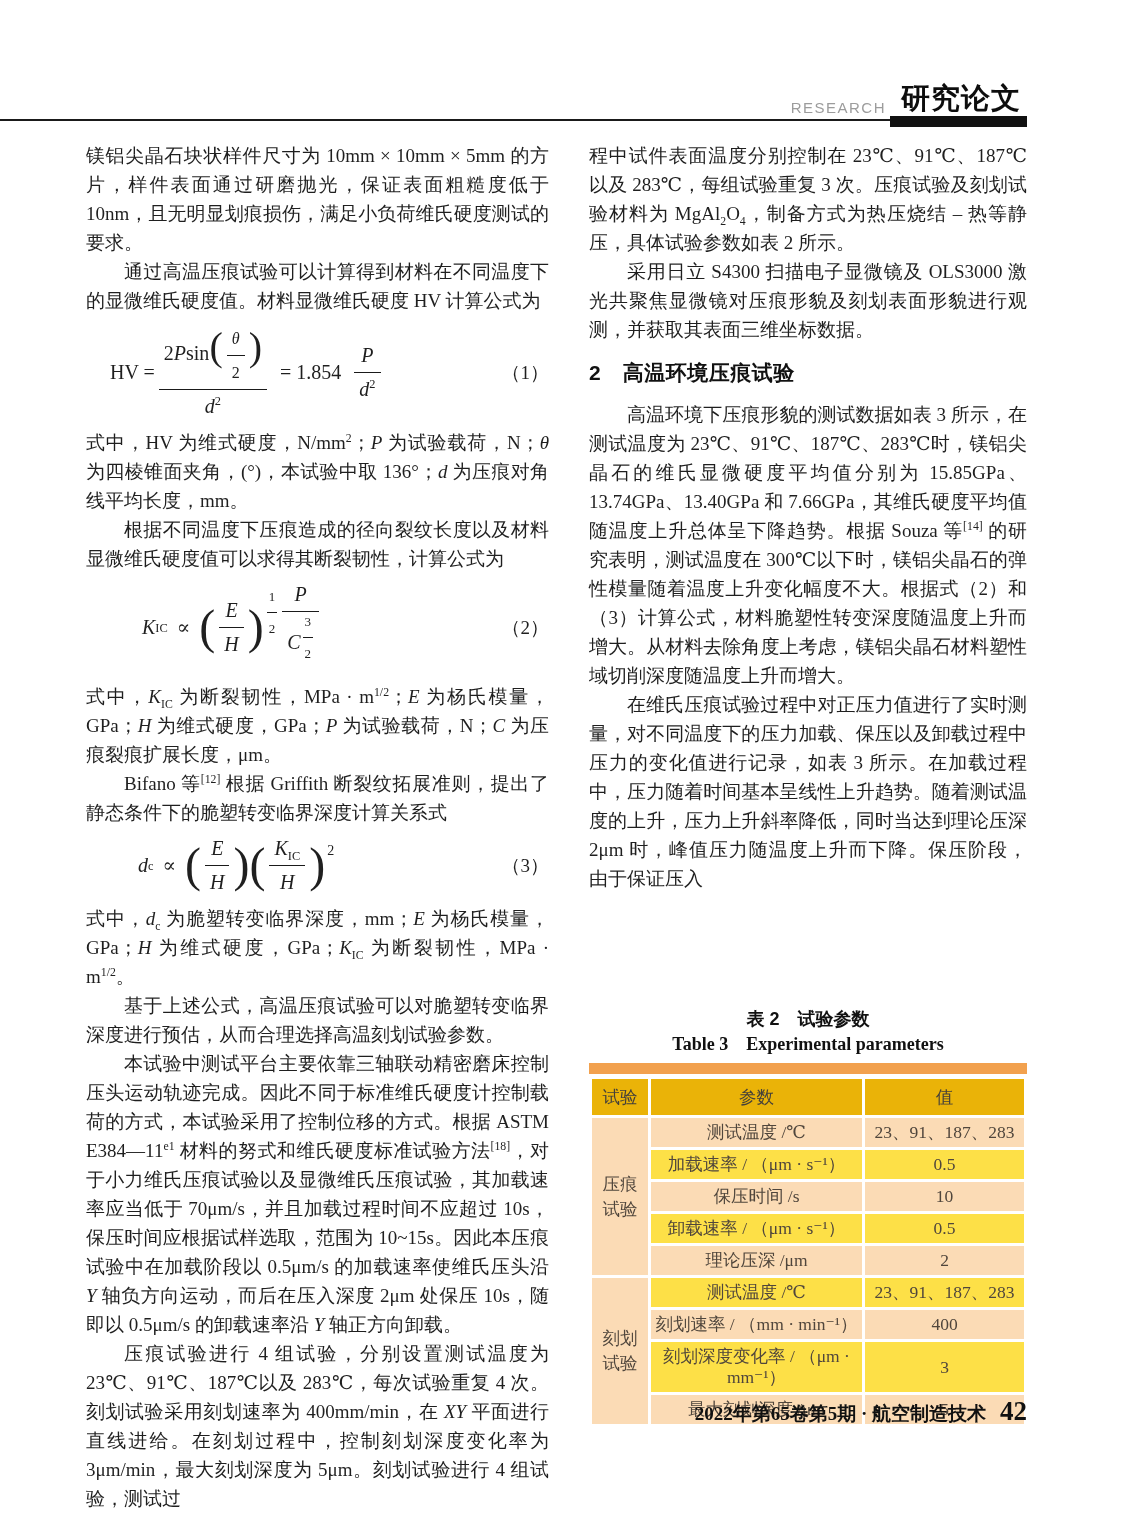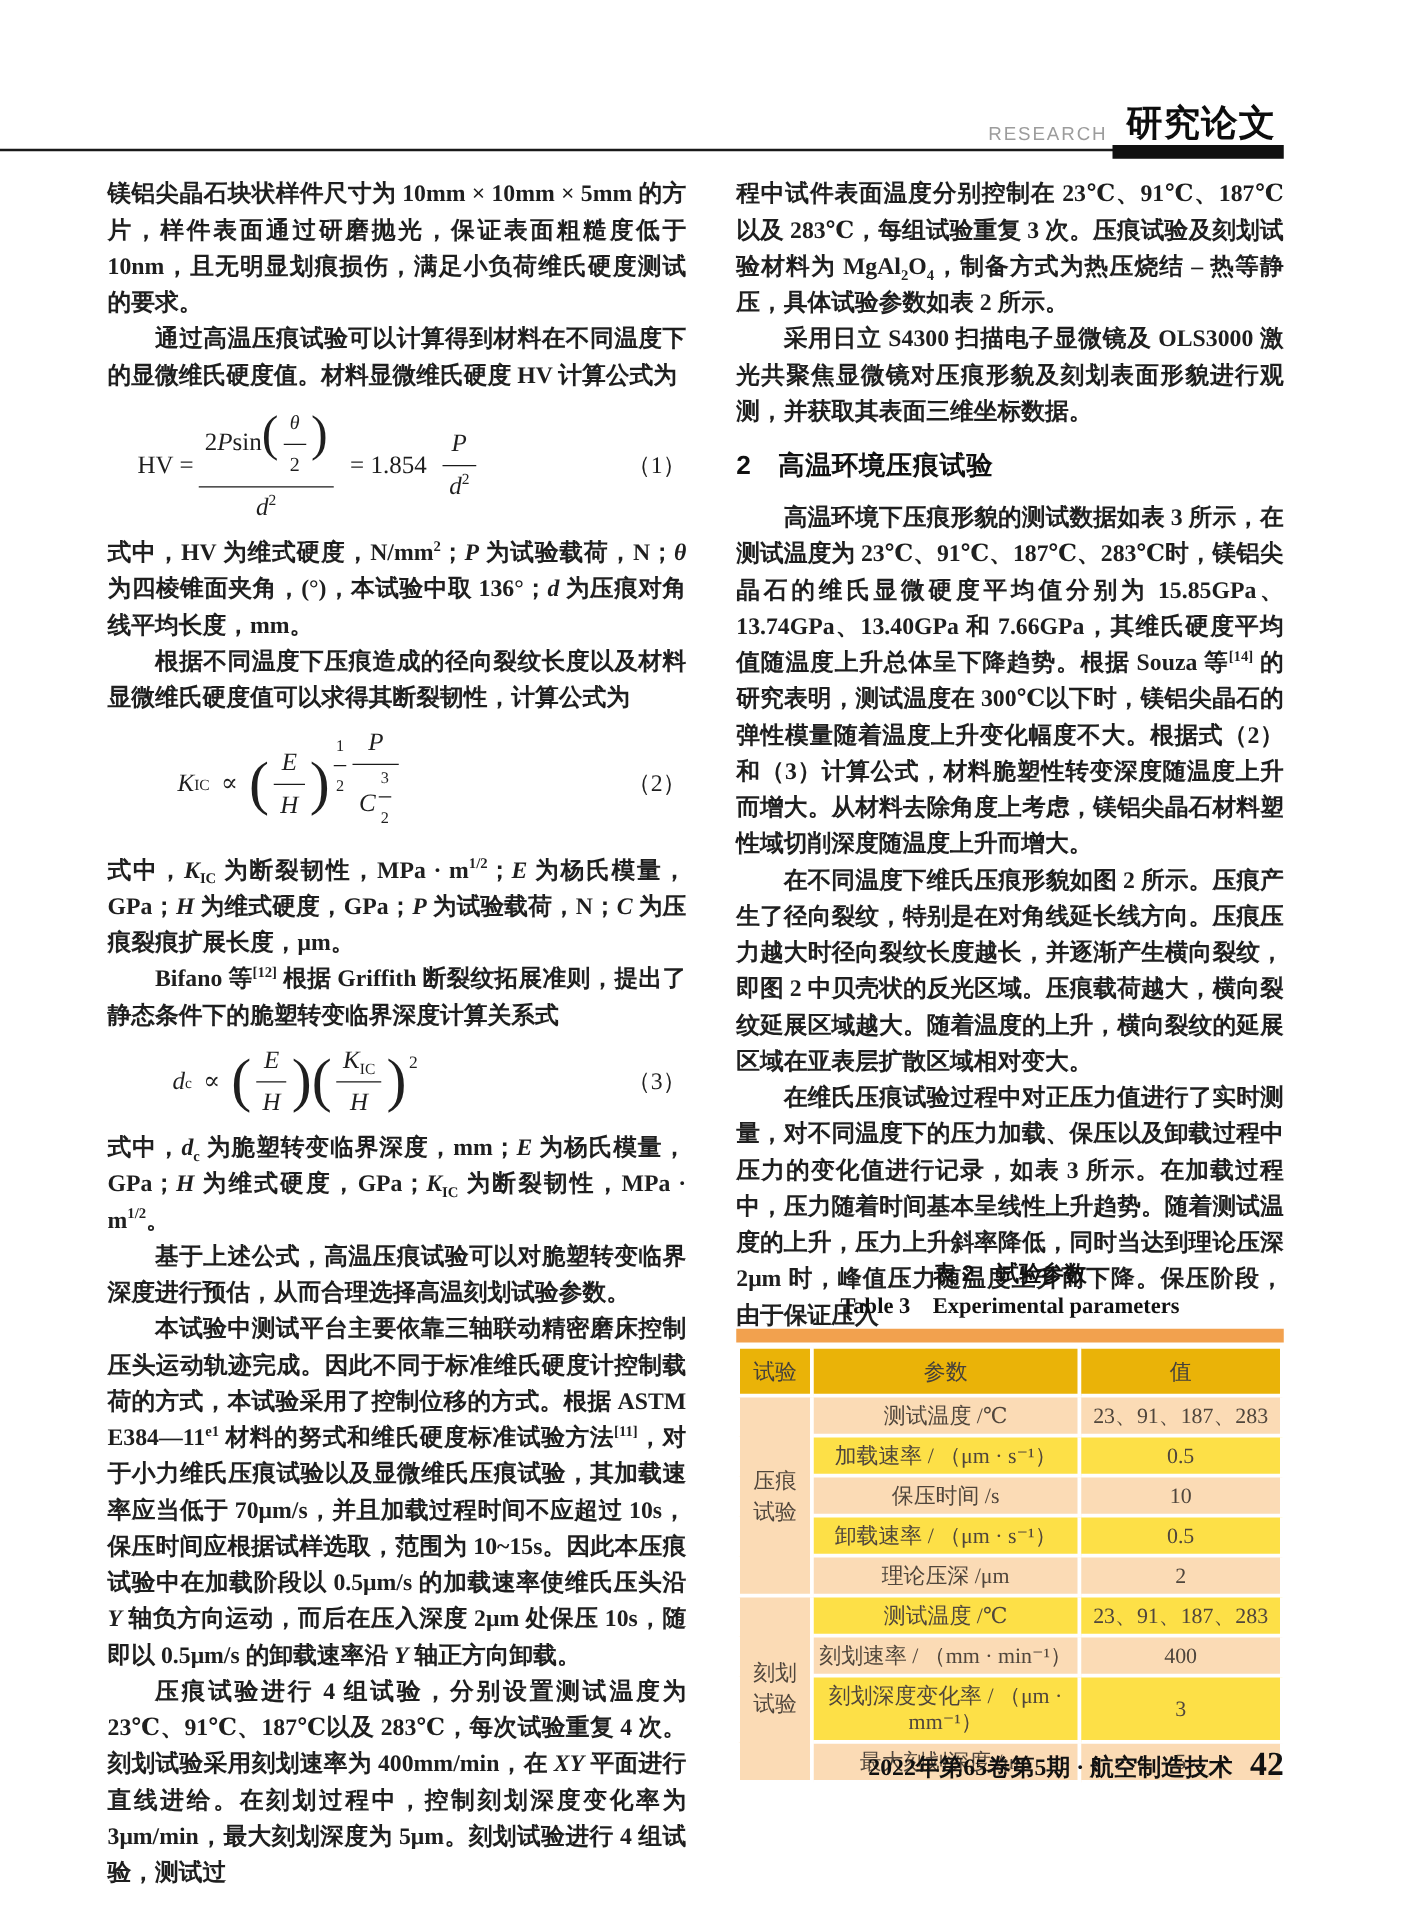--- a/index.html
+++ b/index.html
@@ -11,21 +11,21 @@
   .titlebar{position:absolute;left:890px;top:116px;width:137px;height:11px;background:#111;}
   .research{position:absolute;right:248px;top:99px;font-family:"Liberation Sans","DejaVu Sans",sans-serif;
             font-size:15px;letter-spacing:1.5px;color:#9c9c9c;}
   .htitle{position:absolute;left:901px;top:79px;font-size:29px;font-weight:700;color:#0d0d0d;
           font-family:"Liberation Serif","DejaVu Serif",serif;letter-spacing:1px;}
 
   
   .col{position:absolute;top:141px;font-size:19px;line-height:29px;text-align:justify;}
   .col-left{left:86px;width:463px;}
   .col-right{left:589px;width:438px;}
-  p{margin:0;font-weight:bold;}
+  p{margin:0;}
   .indent{text-indent:2em;}
 
   
   .sechead{font-family:"Liberation Sans","DejaVu Sans",sans-serif;font-weight:700;
            font-size:21px;line-height:30px;margin:14px 0 12px;color:#111;letter-spacing:0.5px;}
 
   
   .eqrow{display:flex;align-items:center;font-size:20px;}
   .eq1{margin:9px 0 7px;padding-left:24px;}
   .eq2{margin:7px 0;padding-left:56px;}
@@ -141,30 +141,29 @@
             <span class="n"><i>K</i><sub>IC</sub></span>
             <span class="d"><i>H</i></span>
           </span>
           <span class="bp b">)</span>
           <span class="supfr">2</span>
         </span>
       <span class="eqtag">（3）</span>
     </div>
     <p>式中，<i>d</i><sub>c</sub> 为脆塑转变临界深度，mm；<i>E</i> 为杨氏模量，GPa；<i>H</i> 为维式硬度，GPa；<i>K</i><sub>IC</sub> 为断裂韧性，MPa · m<sup>1/2</sup>。</p>
     <p class="indent">基于上述公式，高温压痕试验可以对脆塑转变临界深度进行预估，从而合理选择高温刻划试验参数。</p>
-    <p class="indent">本试验中测试平台主要依靠三轴联动精密磨床控制压头运动轨迹完成。因此不同于标准维氏硬度计控制载荷的方式，本试验采用了控制位移的方式。根据 ASTM E384—11<sup>e1</sup> 材料的努式和维氏硬度标准试验方法<sup>[11]</sup>，对于小力维氏压痕试验以及显微维氏压痕试验，其加载速率应当低于 70μm/s，并且加载过程时间不应超过 10s，保压时间应根据试样选取，范围为 10~15s。因此本压痕试验中在加载阶段以 0.5μm/s 的加载速率使维氏压头沿 <i>Y</i> 轴负方向运动，而后在压入深度 2μm 处保压 10s，随即以 0.5μm/s 的卸载速率沿 <i>Y</i> 轴正方向卸载。</p>
+    <p class="indent">本试验中测试平台主要依靠三轴联动精密磨床控制压头运动轨迹完成。因此不同于标准维氏硬度计控制载荷的方式，本试验采用了控制位移的方式。根据 ASTM E384—11<sup>e1</sup> 材料的努式和维氏硬度标准试验方法<sup>[18]</sup>，对于小力维氏压痕试验以及显微维氏压痕试验，其加载速率应当低于 70μm/s，并且加载过程时间不应超过 10s，保压时间应根据试样选取，范围为 10~15s。因此本压痕试验中在加载阶段以 0.5μm/s 的加载速率使维氏压头沿 <i>Y</i> 轴负方向运动，而后在压入深度 2μm 处保压 10s，随即以 0.5μm/s 的卸载速率沿 <i>Y</i> 轴正方向卸载。</p>
     <p class="indent">压痕试验进行 4 组试验，分别设置测试温度为 23℃、91℃、187℃以及 283℃，每次试验重复 4 次。刻划试验采用刻划速率为 400mm/min，在 <i>XY</i> 平面进行直线进给。在刻划过程中，控制刻划深度变化率为 3μm/min，最大刻划深度为 5μm。刻划试验进行 4 组试验，测试过</p>
   </div>
 
   <div class="col col-right">
     <p>程中试件表面温度分别控制在 23℃、91℃、187℃以及 283℃，每组试验重复 3 次。压痕试验及刻划试验材料为 MgAl<sub>2</sub>O<sub>4</sub>，制备方式为热压烧结 – 热等静压，具体试验参数如表 2 所示。</p>
     <p class="indent">采用日立 S4300 扫描电子显微镜及 OLS3000 激光共聚焦显微镜对压痕形貌及刻划表面形貌进行观测，并获取其表面三维坐标数据。</p>
     <div class="sechead">2　高温环境压痕试验</div>
     <p class="indent">高温环境下压痕形貌的测试数据如表 3 所示，在测试温度为 23℃、91℃、187℃、283℃时，镁铝尖晶石的维氏显微硬度平均值分别为 15.85GPa、13.74GPa、13.40GPa 和 7.66GPa，其维氏硬度平均值随温度上升总体呈下降趋势。根据 Souza 等<sup>[14]</sup> 的研究表明，测试温度在 300℃以下时，镁铝尖晶石的弹性模量随着温度上升变化幅度不大。根据式（2）和（3）计算公式，材料脆塑性转变深度随温度上升而增大。从材料去除角度上考虑，镁铝尖晶石材料塑性域切削深度随温度上升而增大。</p>
-    <p class="indent">在不同温度下维氏压痕形貌如图 2 所示。压痕产生了径向裂纹，特别是在对角线延长线方向。压痕压力越大时径向裂纹长度越长，并逐渐产生横向裂纹，即图 2 中贝壳状的反光区域。压痕载荷越大，横向裂纹延展区域越大。随着温度的上升，横向裂纹的延展区域在亚表层扩散区域相对变大。</p>
     <p class="indent">在维氏压痕试验过程中对正压力值进行了实时测量，对不同温度下的压力加载、保压以及卸载过程中压力的变化值进行记录，如表 3 所示。在加载过程中，压力随着时间基本呈线性上升趋势。随着测试温度的上升，压力上升斜率降低，同时当达到理论压深 2μm 时，峰值压力随温度上升而下降。保压阶段，由于保证压入</p>
   </div>
 
   <div class="tablewrap">
     <div class="tcap-cn">表 2　试验参数</div>
     <div class="tcap-en">Table 3　Experimental parameters</div>
     <div class="t2-topbar"></div>
     <table class="t2">
       <thead>
         <tr>

